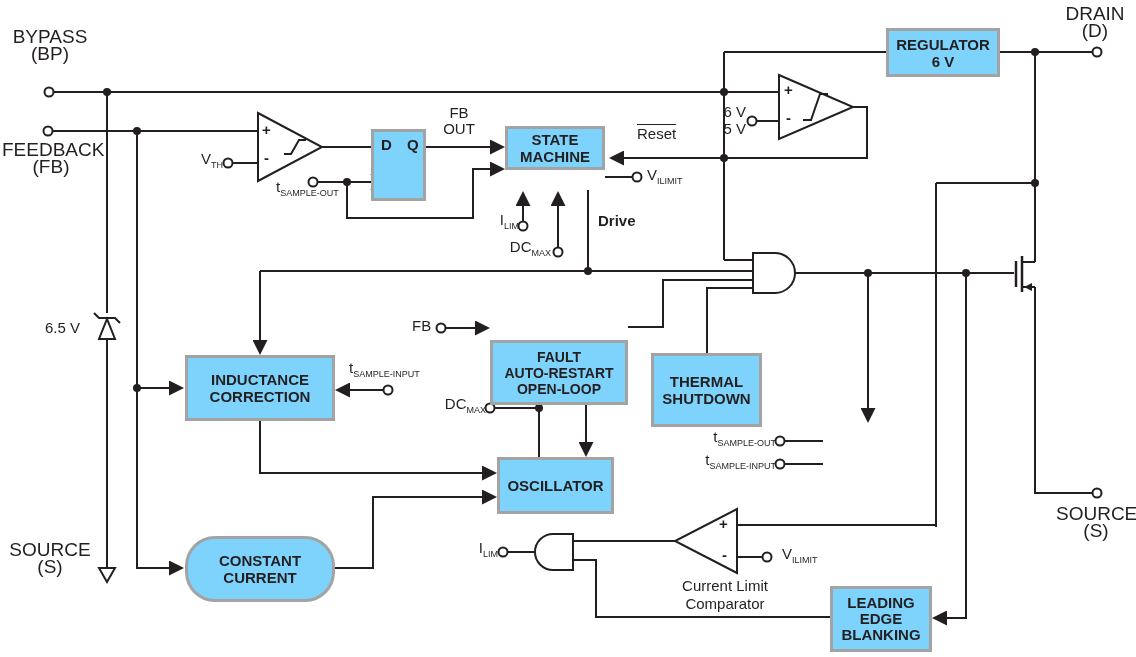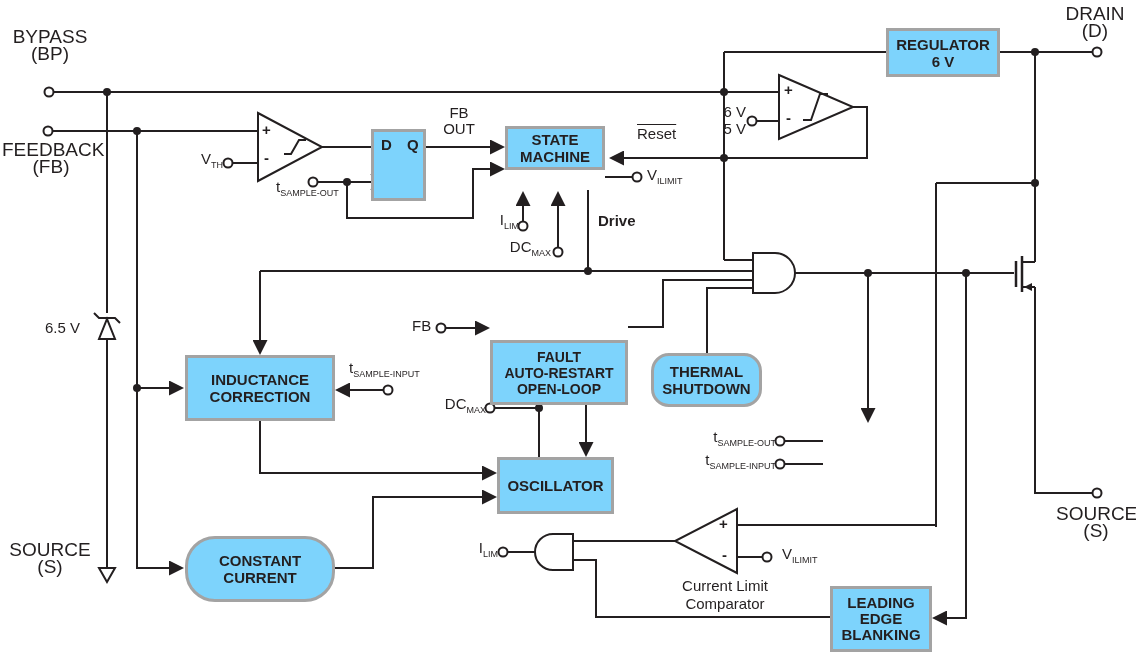--- a/index.html
+++ b/index.html
@@ -160,21 +160,21 @@
   </div>
   <div class="block" style="left:371px;top:129px;width:55px;height:72px;">
     <span class="ffpin" style="left:7px;top:4px;">D</span>
     <span class="ffpin" style="left:33px;top:4px;">Q</span>
   </div>
   <div class="block small" style="left:490px;top:295px;width:138px;height:65px;margin-top:45px;">
     <span>FAULT</span>
     <span>AUTO-RESTART</span>
     <span>OPEN-LOOP</span>
   </div>
-  <div class="block" style="left:651px;top:353px;width:111px;height:54px;border-radius:18px;">
+  <div class="block" style="left:651px;top:353px;width:111px;height:74px;">
     <span>THERMAL</span>
     <span>SHUTDOWN</span>
   </div>
   <div class="block" style="left:185px;top:355px;width:150px;height:66px;">
     <span>INDUCTANCE</span>
     <span>CORRECTION</span>
   </div>
   <div class="block" style="left:497px;top:457px;width:117px;height:57px;">
     <span>OSCILLATOR</span>
   </div>

